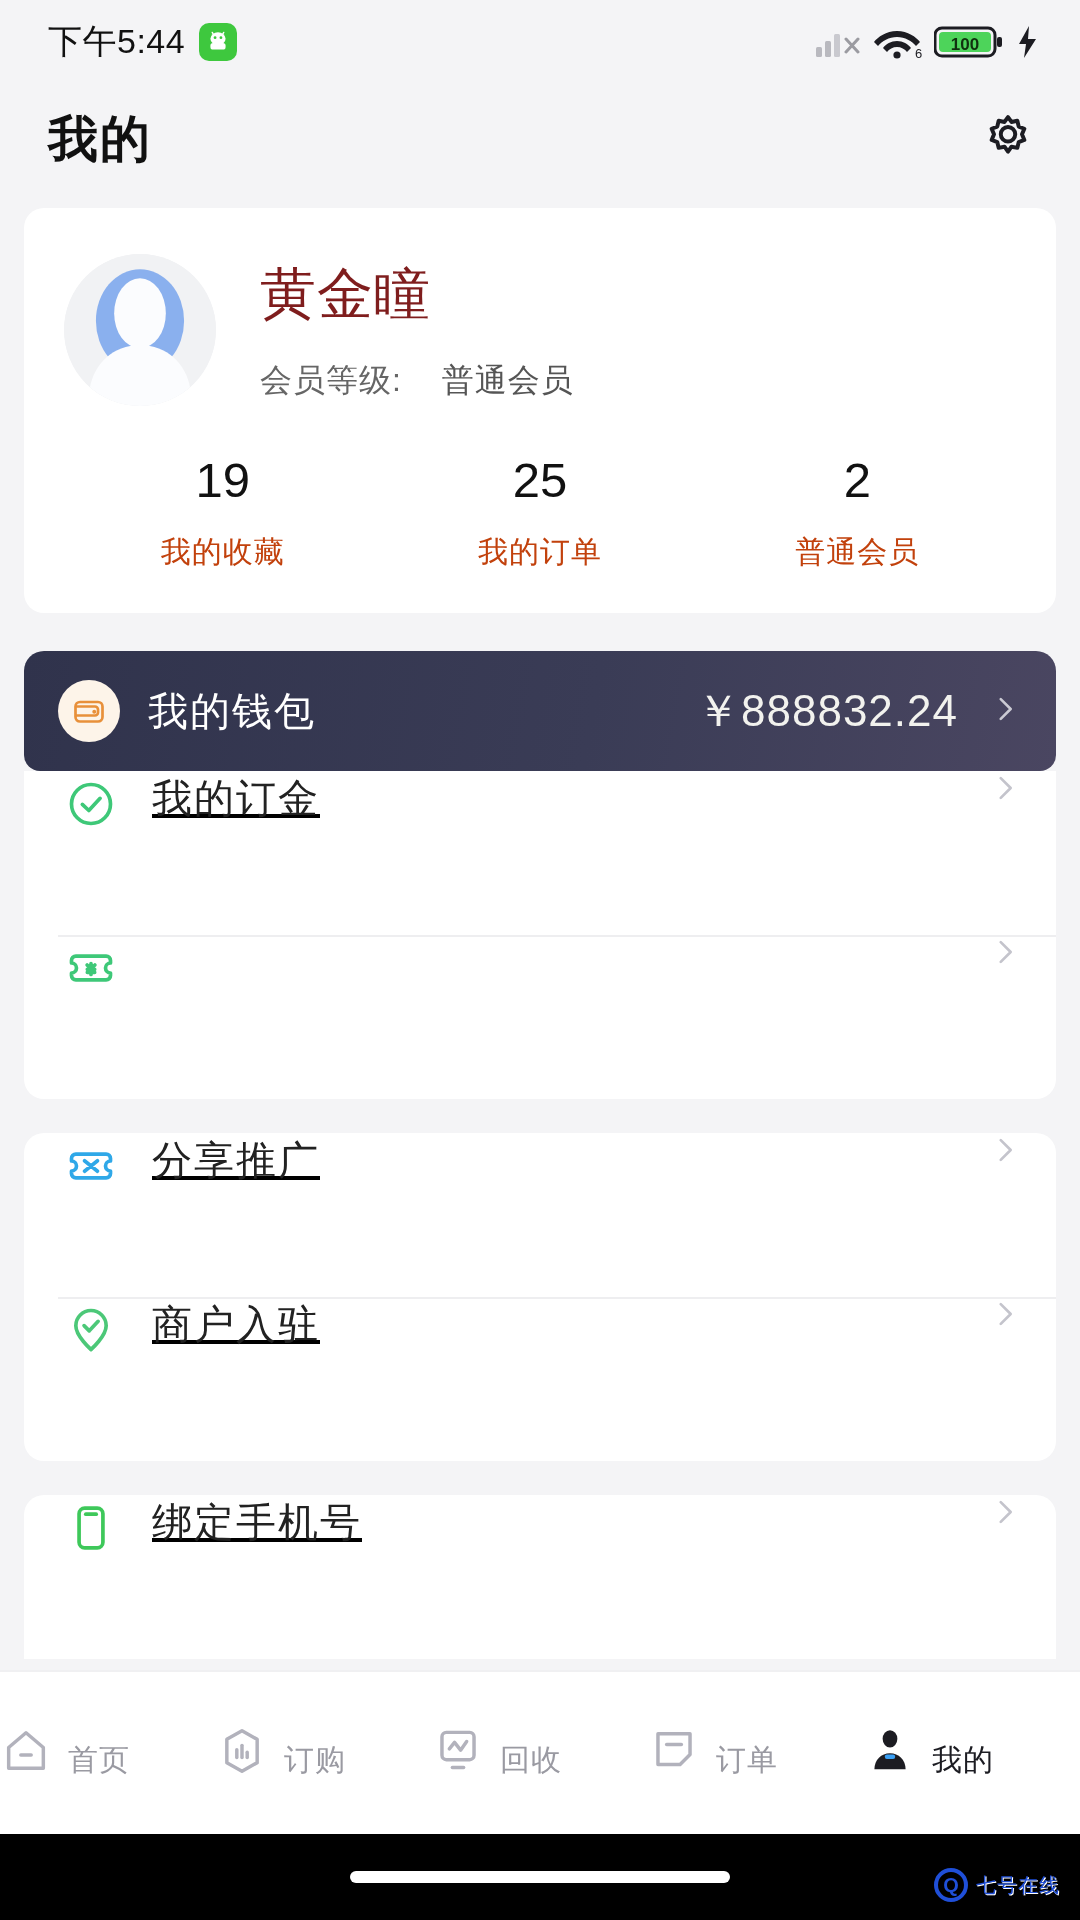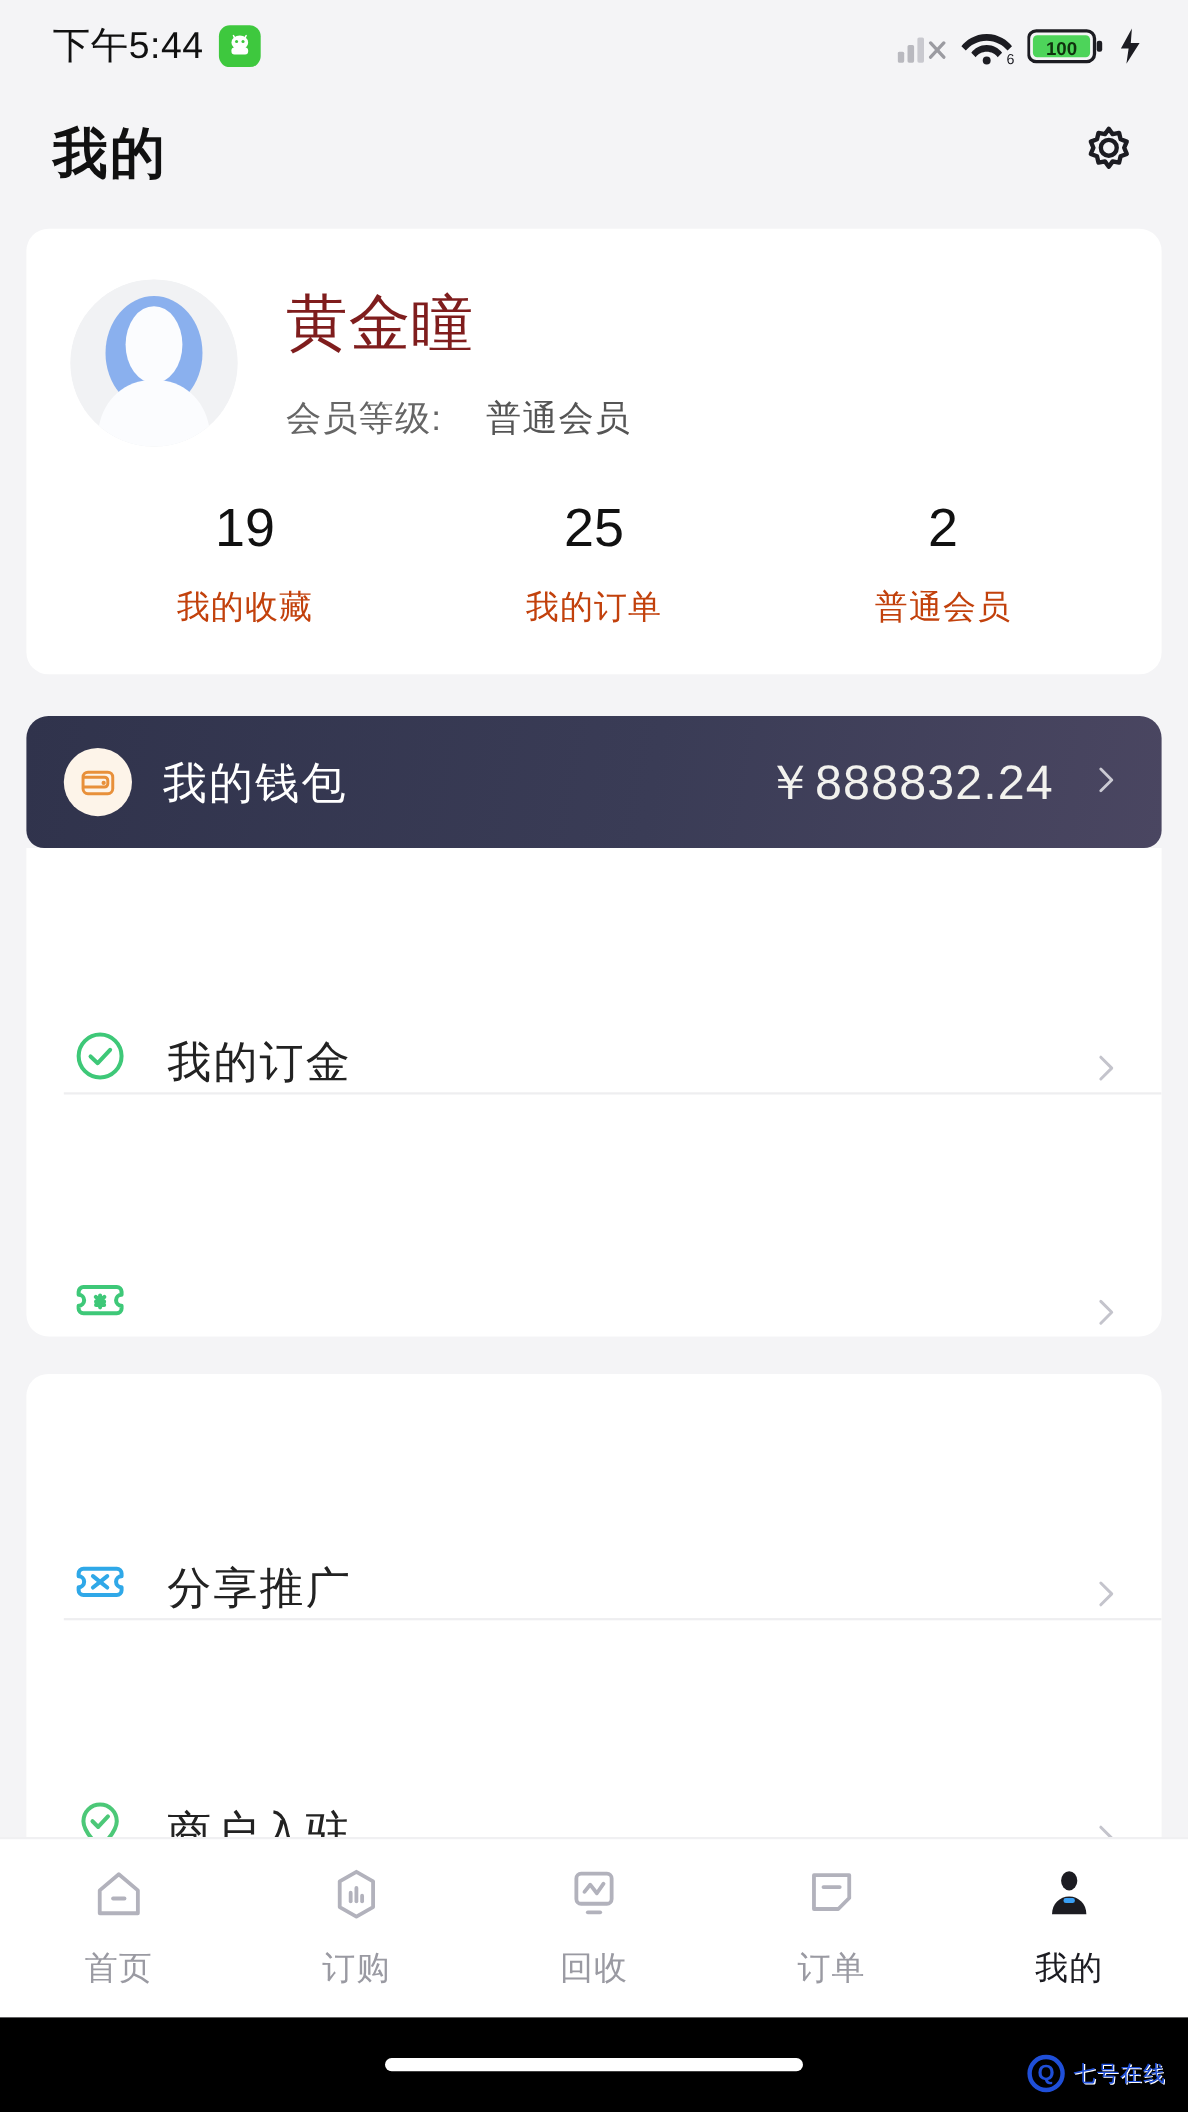--- a/index.html
+++ b/index.html
@@ -68,36 +68,36 @@
   }
   .w-label { margin-left:28px; font-size:40px; color:#fff; letter-spacing:2px; }
   .w-spacer { flex:1; }
   .w-amount { font-size:44px; color:#f2f2ee; letter-spacing:1px; }
   .w-chev { margin-left:30px; opacity:.85; }
   
   .group { margin:0 24px; background:#fff; border-radius:0 0 20px 20px; overflow:hidden; }
   .group.detached { margin-top:34px; border-radius:20px; }
   .group.last { border-radius:20px 20px 0 0; }
   .mrow {
-    height:222px; display:flex; align-items:flex-end; padding:0 34px;
-    position:relative; cursor:pointer;
+    height:164px; display:flex; align-items:flex-start; padding:0 34px;
+    position:relative; cursor:pointer;text-decoration:underline;
   }
   .mrow + .mrow::before {
     content:""; position:absolute; top:0; left:34px; right:0; height:2px; background:#eeeef0;
   }
   .m-icon { width:66px; height:66px; flex:none; display:flex; align-items:center; justify-content:center; border-radius:50%; }
   .m-label { margin-left:28px; font-size:40px; color:#222; letter-spacing:2px; }
   .m-arrow { margin-left:auto; }
   
   .tabbar {
     position:absolute; left:0; right:0; bottom:86px; height:164px;
     background:#fff; display:flex; align-items:center;
     border-top:2px solid #f0f0f2;
   }
-  .tab { flex:1; display:flex; flex-direction:column; align-items:center; gap:16px; cursor:pointer; }
+  .tab { flex:1; display:flex; flex-direction:row; align-items:flex-end; gap:16px; cursor:pointer; }
   .tab-label { font-size:30px; color:#9a9aa2; letter-spacing:1px; }
   .tab.active .tab-label { color:#1c1c22; }
   .homebar-area {
     position:absolute; left:0; right:0; bottom:0; height:86px; background:#000;
     display:flex; align-items:center; justify-content:center;
   }
   .homebar { width:380px; height:12px; border-radius:6px; background:#fff; }
   .watermark {
     position:absolute; right:20px; bottom:18px; display:flex; align-items:center; gap:8px;
   }

